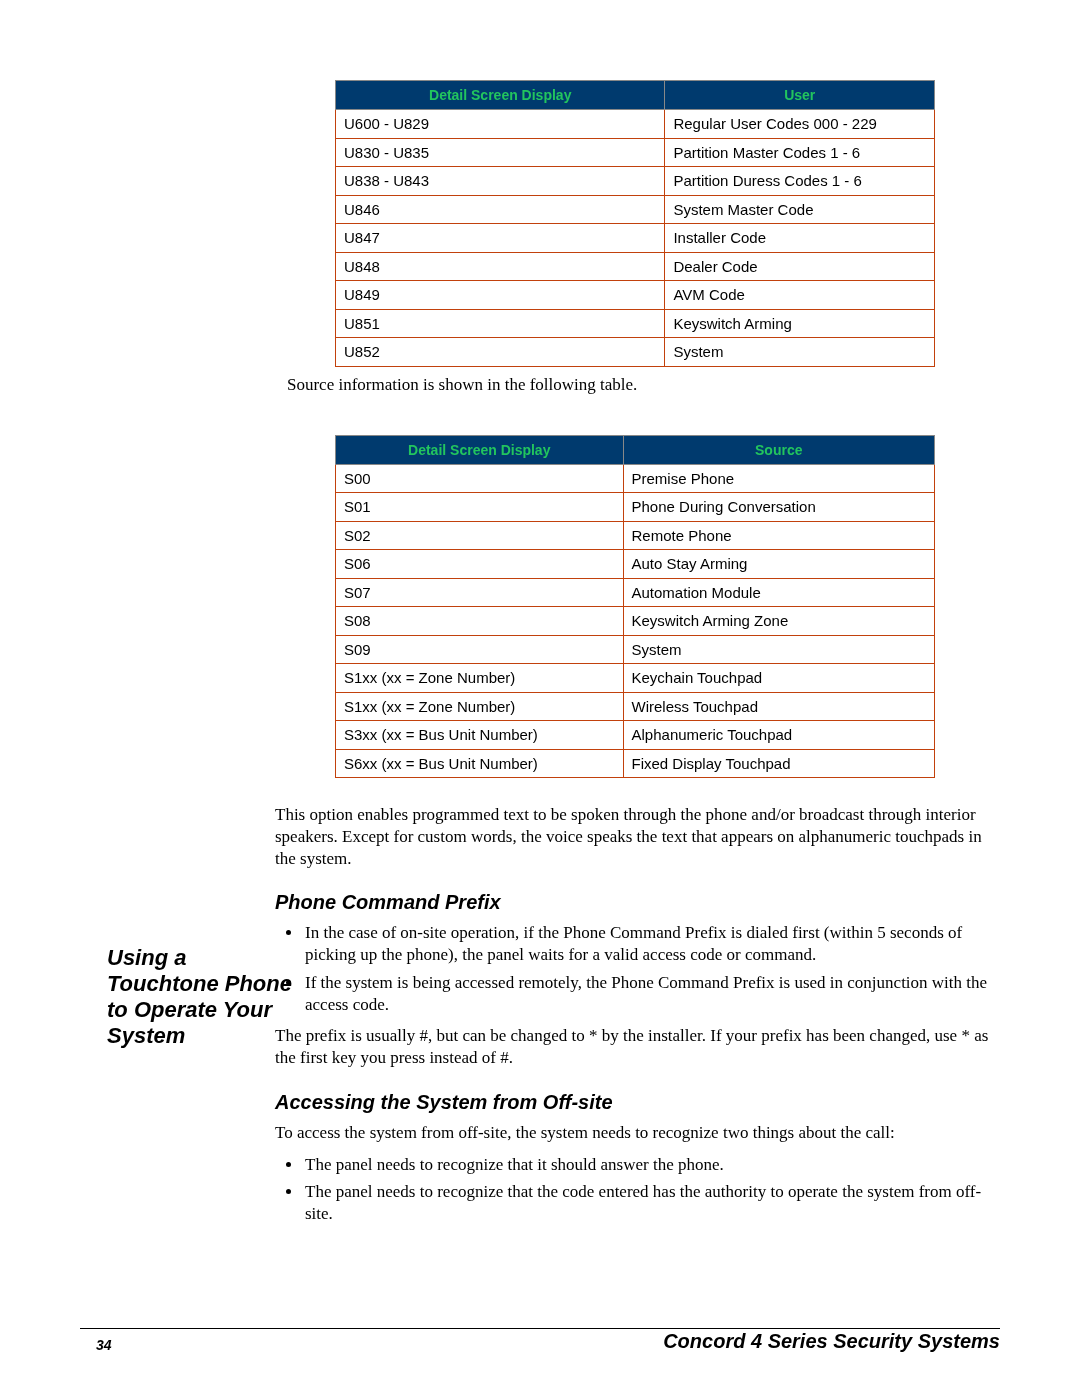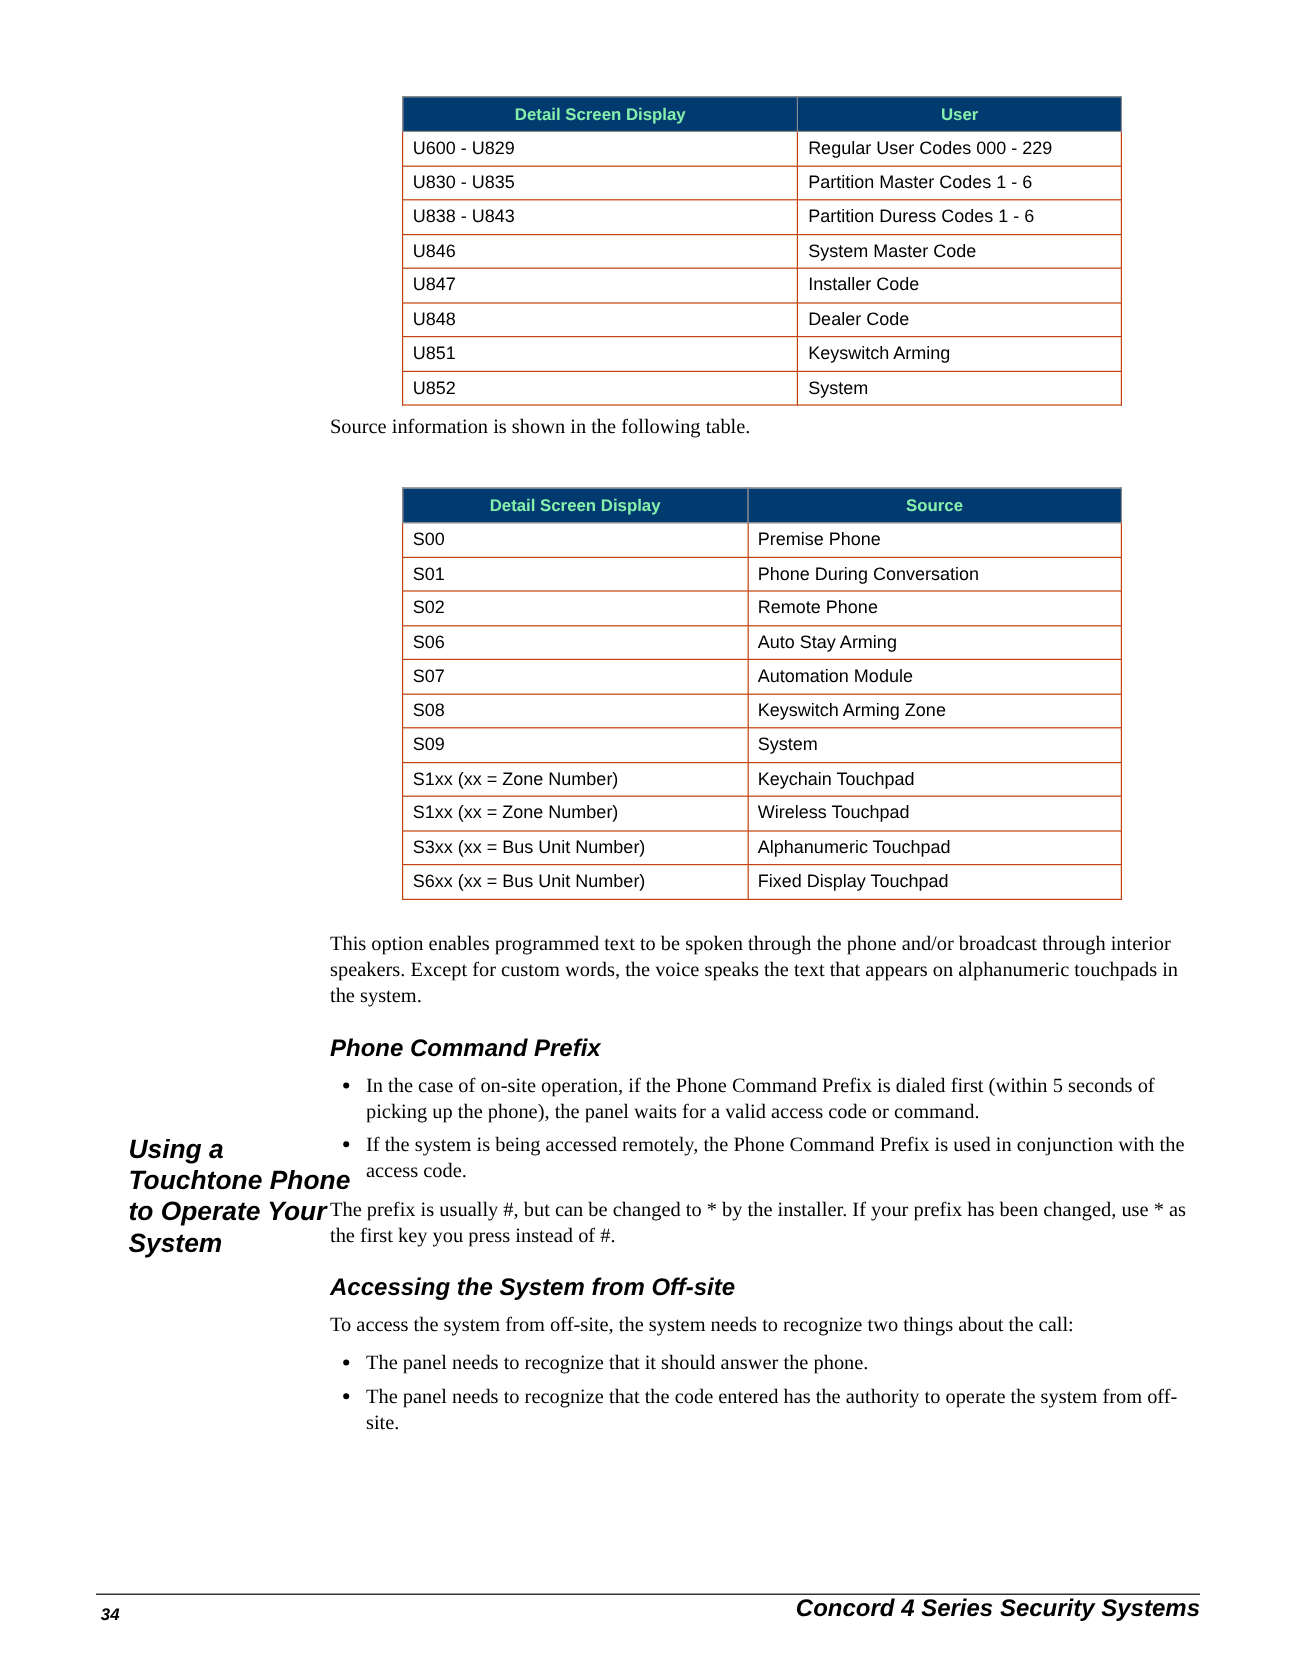--- a/index.html
+++ b/index.html
@@ -20,35 +20,35 @@
   }
   table.data {
     width: 600px;
     border-collapse: collapse;
     margin: 0 auto 8px auto;
     font-family: Arial, Helvetica, sans-serif;
     font-size: 15px;
   }
   table.data th {
     background: #003a6e;
-    color: #86efac;
+    color: #22c55e;
     font-weight: bold;
     font-size: 14px;
     padding: 6px 8px;
     border: 1px solid #888;
     text-align: center;
   }
   table.data td {
     border: 1px solid #c2410c;
     padding: 4px 8px;
     line-height: 1.3;
   }
   .caption {
     font-size: 17px;
-    margin: 8px 0 40px 0;
+    margin: 8px 0 40px 12px;
   }
   .side-heading {
     position: absolute;
     left: 80px;
     width: 185px;
     font-family: Arial, Helvetica, sans-serif;
     font-weight: bold;
     font-style: italic;
     font-size: 22px;
     line-height: 1.18;
@@ -74,21 +74,21 @@
   }
   ul.bul li { margin-bottom: 6px; padding-left: 2px; }
   .footer-rule {
     position: absolute;
     left: 80px; right: 80px;
     bottom: 68px;
     border-top: 1px solid #000;
   }
   .pg-num {
     position: absolute;
-    left: 84px;
+    left: 96px;
     bottom: 44px;
     font-family: Arial, Helvetica, sans-serif;
     font-weight: bold;
     font-style: italic;
     font-size: 14px;
   }
   .footer {
     position: absolute;
     right: 80px;
     bottom: 44px;
@@ -129,20 +129,24 @@
         </tr>
       <tr>
           <td>U847</td>
           <td>Installer Code</td>
         </tr>
       <tr>
           <td>U848</td>
           <td>Dealer Code</td>
         </tr>
       <tr>
+          <td>U849</td>
+          <td>AVM Code</td>
+        </tr>
+      <tr>
           <td>U851</td>
           <td>Keyswitch Arming</td>
         </tr>
       <tr>
           <td>U852</td>
           <td>System</td>
         </tr>
     </tbody>
   </table>
 

